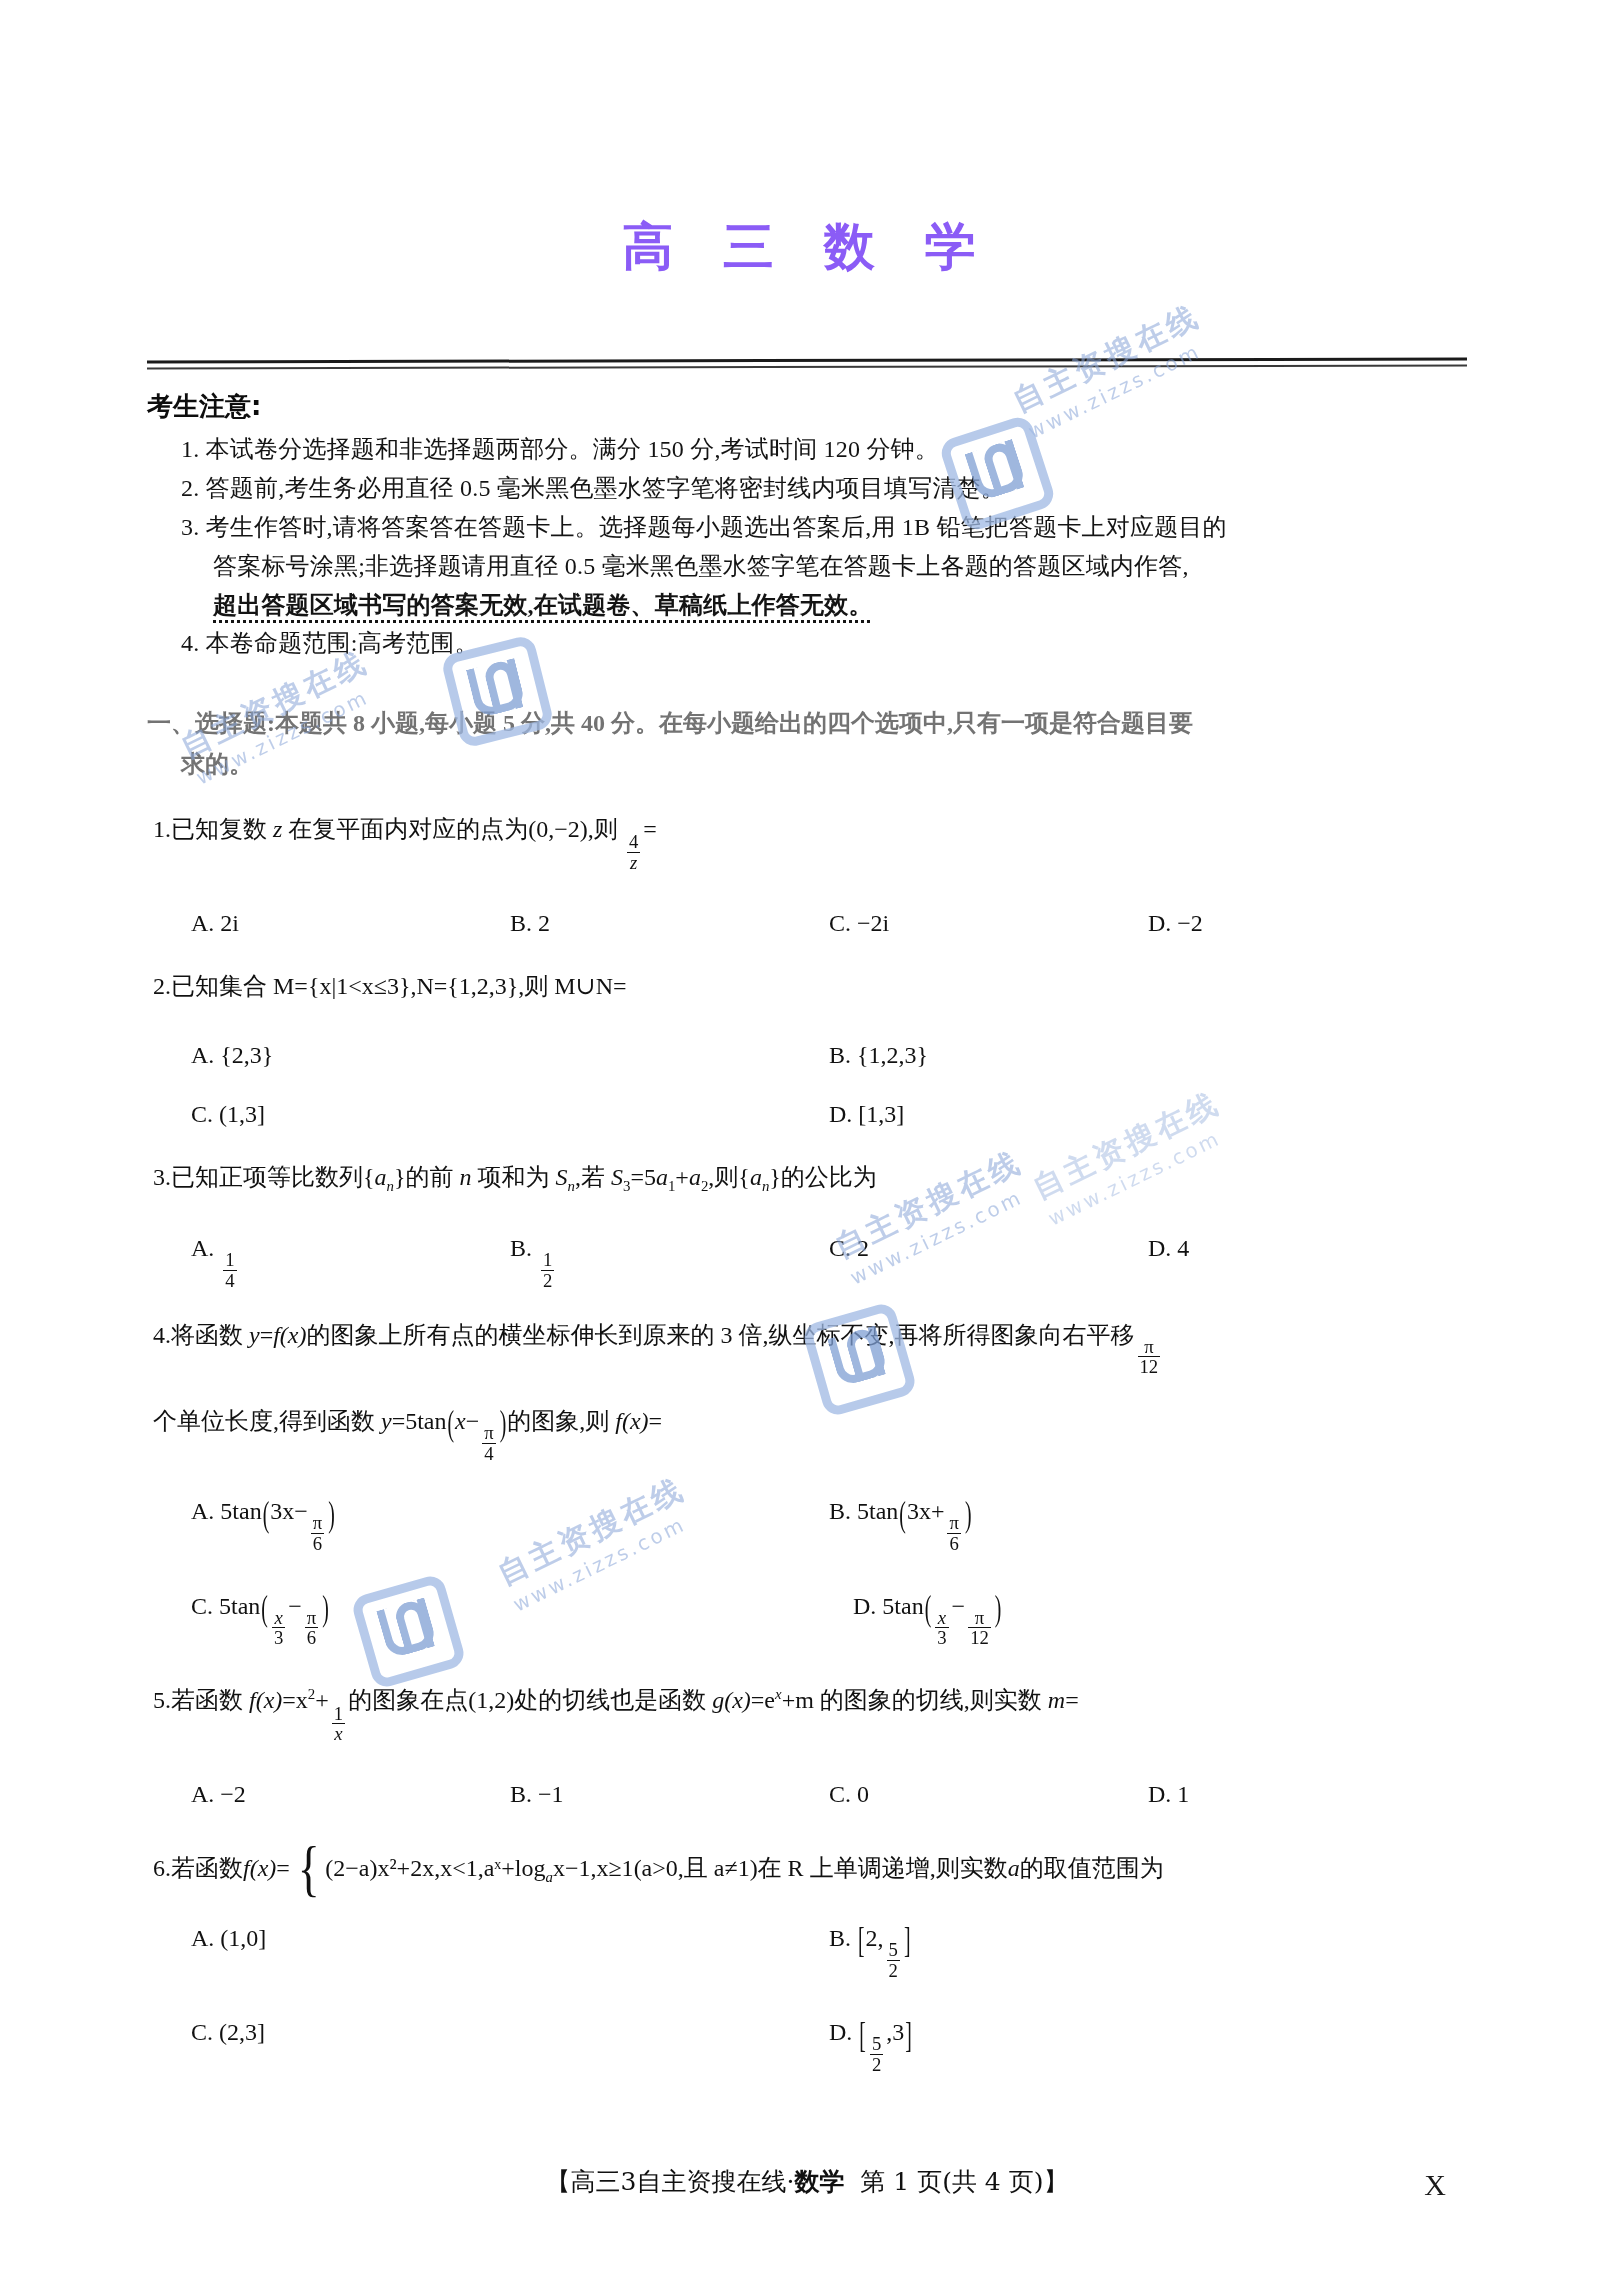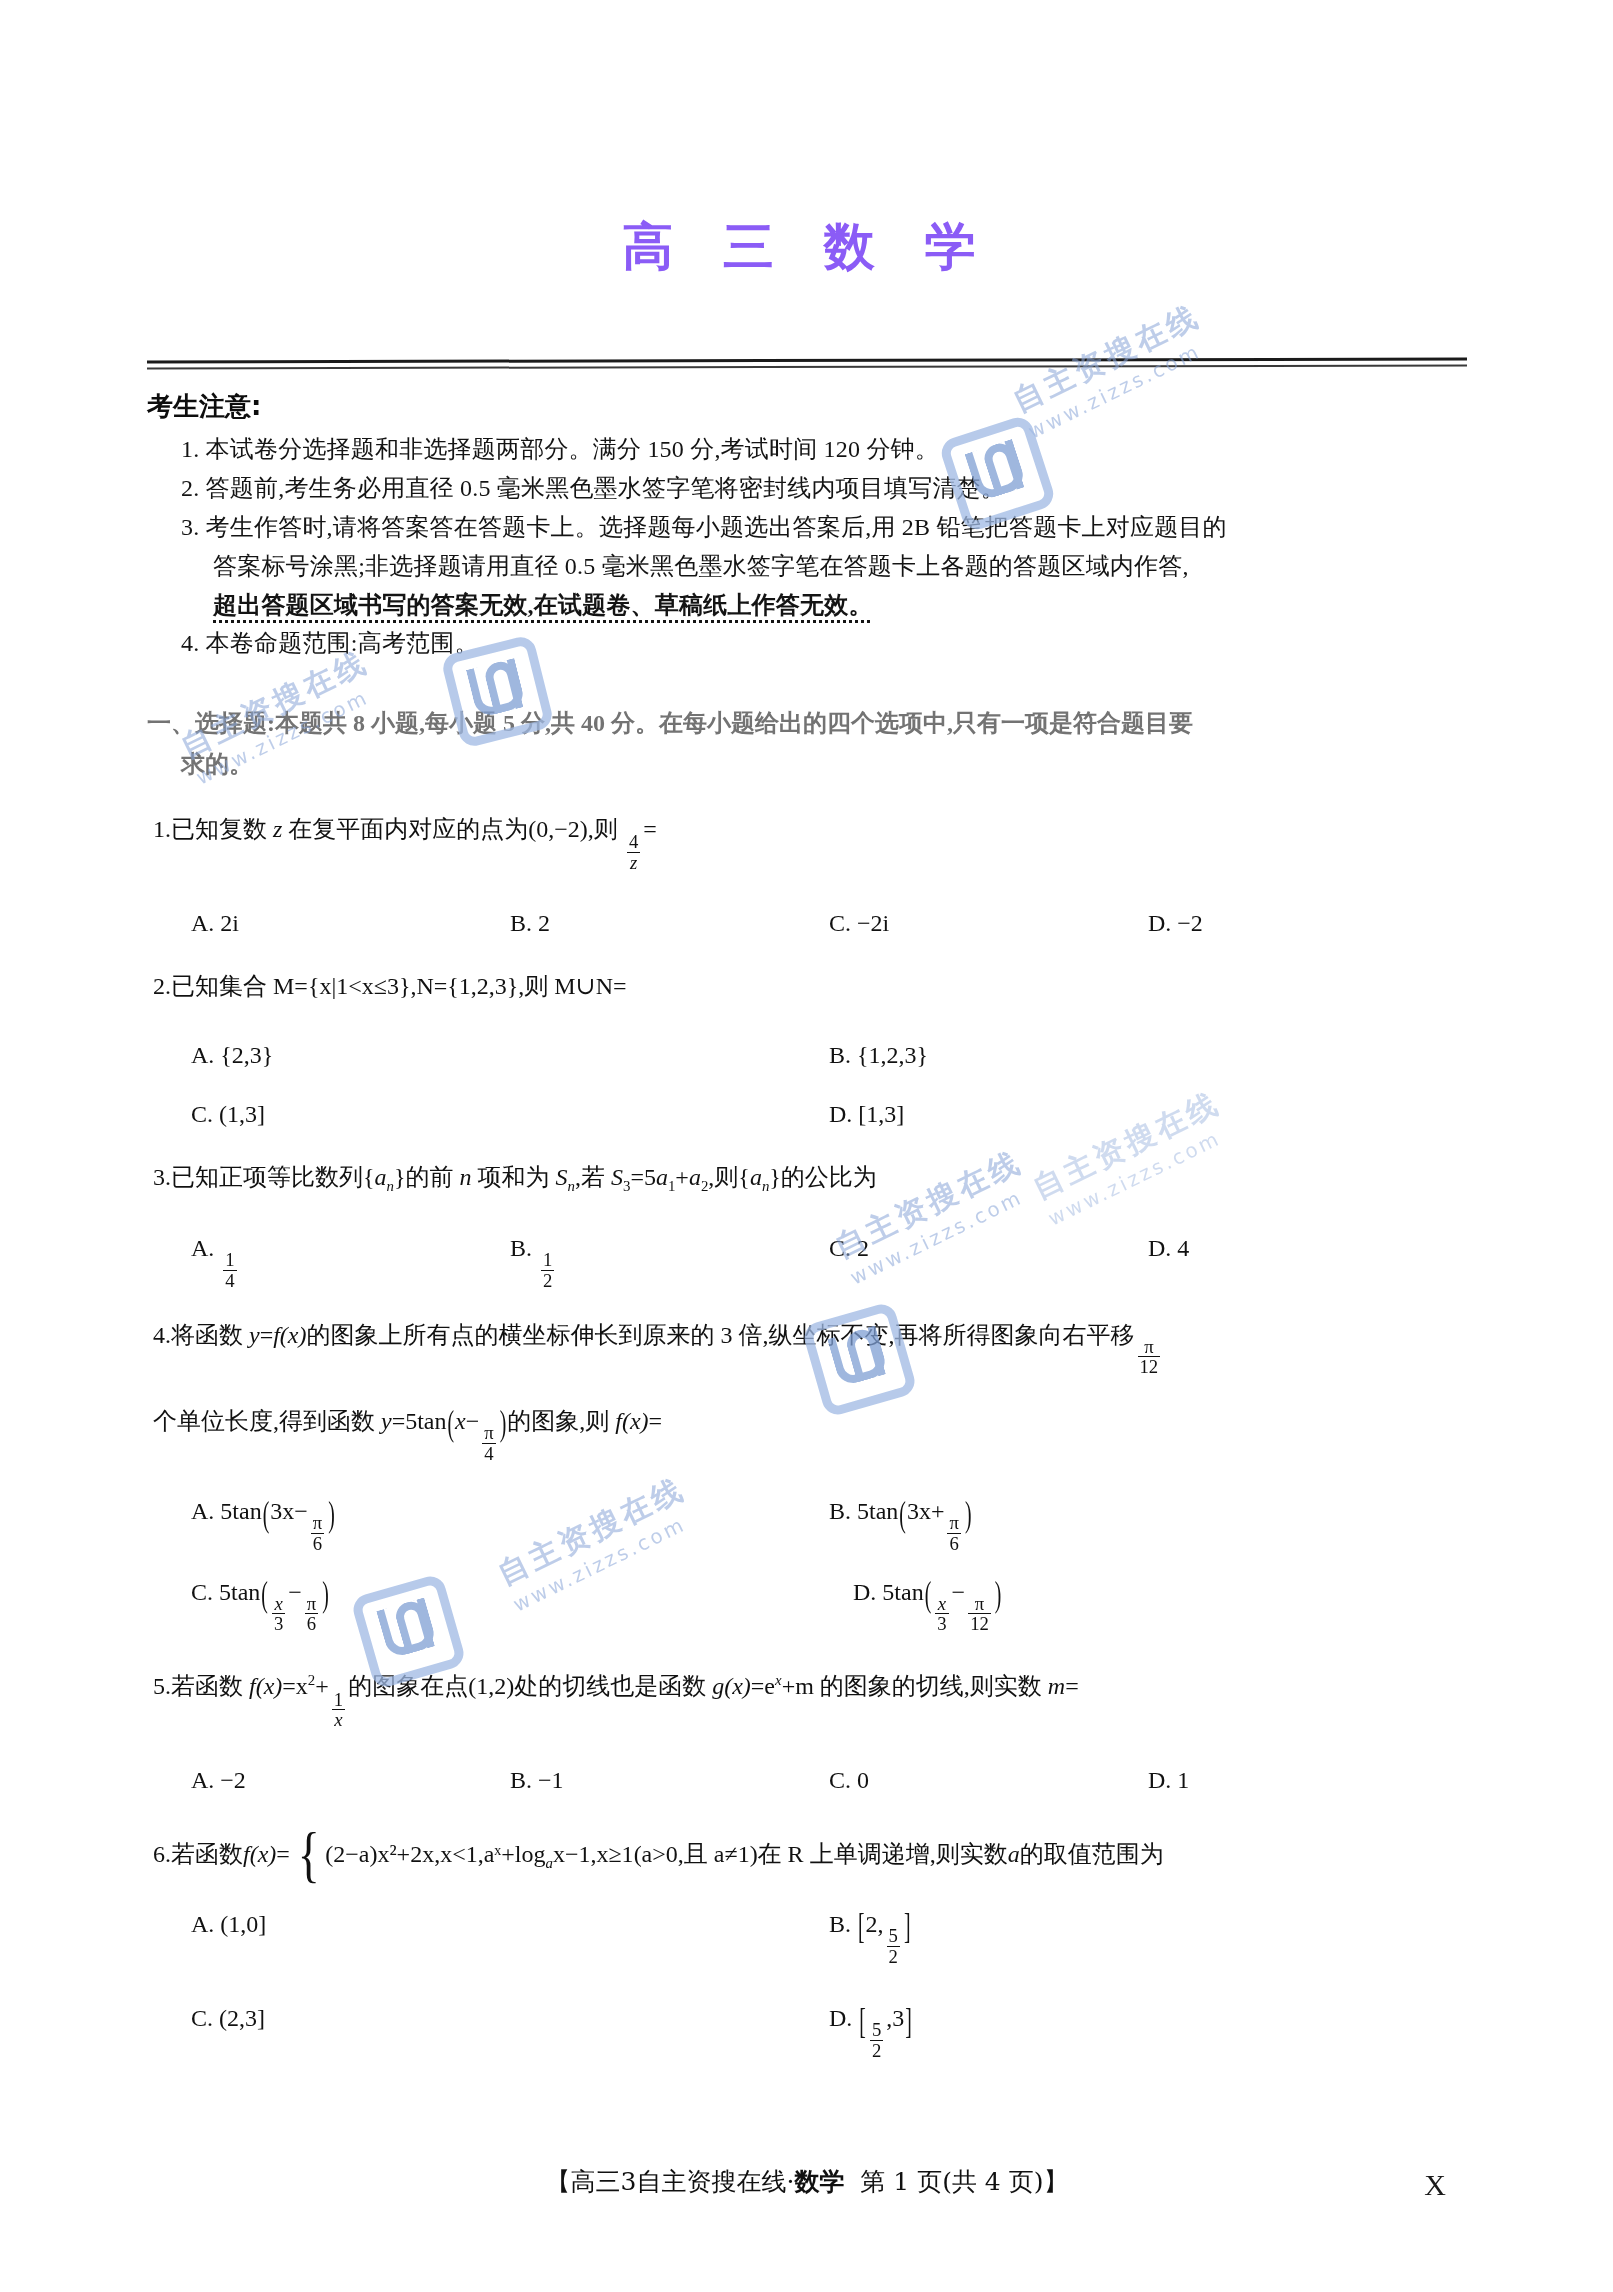--- a/index.html
+++ b/index.html
@@ -175,21 +175,21 @@
       <span>本试卷分选择题和非选择题两部分。满分 150 分,考试时间 120 分钟。</span>
     </div>
 
     <div class="notice-item">
       <span>2.</span>
       <span>答题前,考生务必用直径 0.5 毫米黑色墨水签字笔将密封线内项目填写清楚。</span>
     </div>
 
     <div class="notice-item">
       <span>3.</span>
-      <span>考生作答时,请将答案答在答题卡上。选择题每小题选出答案后,用 2B 铅笔把答题卡上对应题目的</span>
+      <span>考生作答时,请将答案答在答题卡上。选择题每小题选出答案后,用 1B 铅笔把答题卡上对应题目的</span>
       <span class="cont">答案标号涂黑;非选择题请用直径 0.5 毫米黑色墨水签字笔在答题卡上各题的答题区域内作答,</span>
       <span class="cont emph-bold dotted">超出答题区域书写的答案无效,在试题卷、草稿纸上作答无效。</span>
     </div>
 
     <div class="notice-item">
       <span>4.</span>
       <span>本卷命题范围:高考范围。</span>
     </div>
   </div>
 
@@ -263,21 +263,21 @@
       <div class="opts two" style="margin-top:30px;">
         <div class="opt"><span>A.</span> <span>5tan</span><span class="paren-big">(</span><span>3x−</span><span class="frac sm">
               <span class="num">π</span>
               <span class="den">6</span>
             </span><span class="paren-big">)</span></div>
         <div class="opt"><span>B.</span> <span>5tan</span><span class="paren-big">(</span><span>3x+</span><span class="frac sm">
               <span class="num">π</span>
               <span class="den">6</span>
             </span><span class="paren-big">)</span></div>
       </div>
-      <div class="opts two" style="margin-top:20px;gap:48px;">
+      <div class="opts two" style="margin-top:34px;gap:48px;">
         <div class="opt"><span>C.</span> <span>5tan</span><span class="paren-big">(</span><span class="frac sm">
               <span class="num mi">x</span>
               <span class="den">3</span>
             </span><span>−</span><span class="frac sm">
               <span class="num">π</span>
               <span class="den">6</span>
             </span><span class="paren-big">)</span></div>
         <div class="opt"><span>D.</span> <span>5tan</span><span class="paren-big">(</span><span class="frac sm">
               <span class="num mi">x</span>
               <span class="den">3</span>

